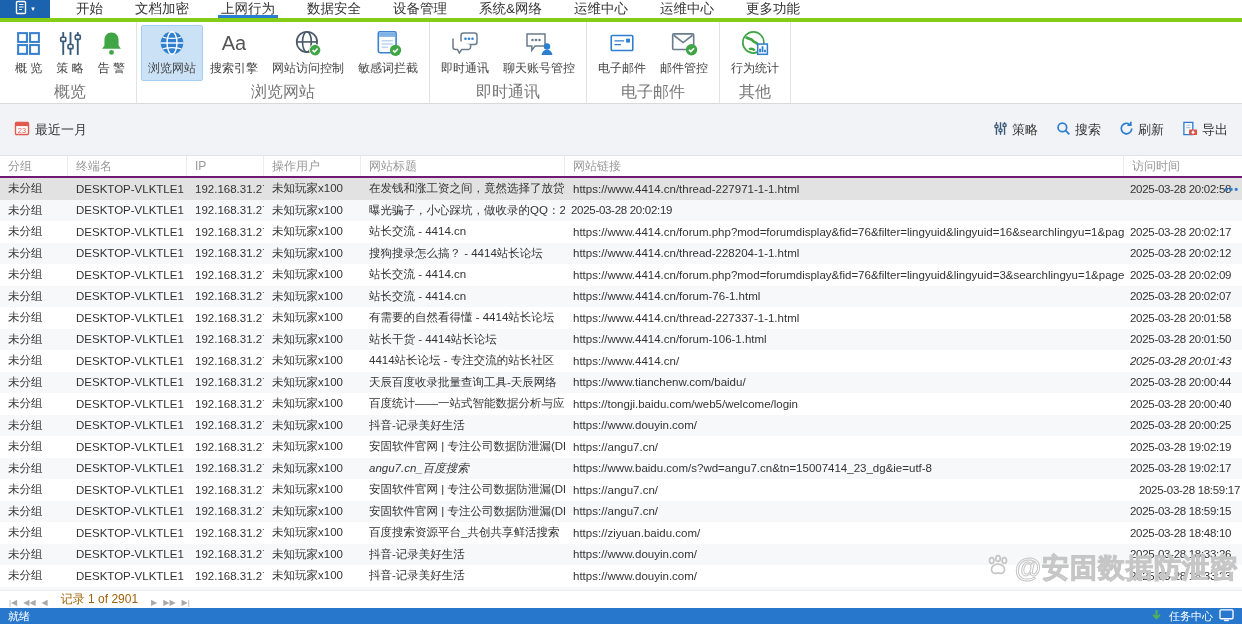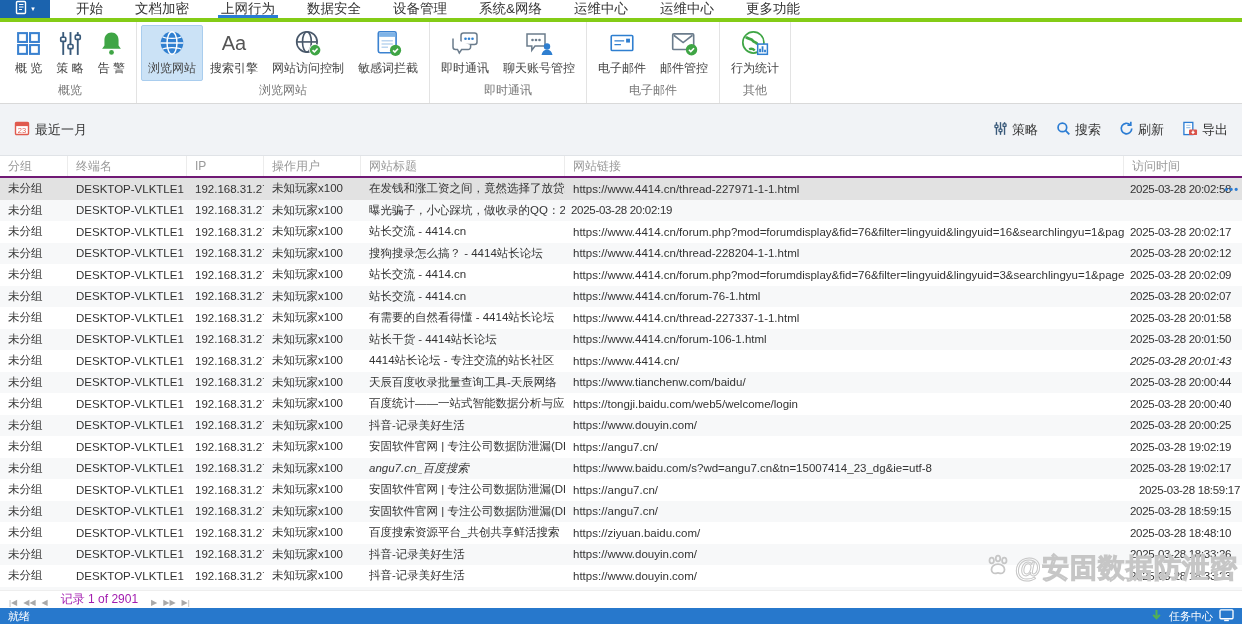--- a/index.html
+++ b/index.html
@@ -16,21 +16,21 @@
   .tab.active::after { content:""; position:absolute; left:13px; right:13px; bottom:0; height:3px; background:#2b7cd3; }
 
   
   .ribbon { height:82px; display:flex; border-bottom:1px solid #d9d9d9; background:#fff; padding-left:4px; }
   .rgroup { display:flex; flex-direction:column; border-right:1px solid #e3e3e3; padding:0 4px; }
   .rbuttons { display:flex; flex:1; align-items:flex-start; padding-top:3px; }
   .rbtn { display:flex; flex-direction:column; align-items:center; padding:2px 6px 3px; border:1px solid transparent; border-radius:2px; cursor:pointer; }
   .rbtn.active { background:#cbe2f6; border-color:#a9cdee; }
   .ricon { height:30px; display:flex; align-items:center; justify-content:center; }
   .rlabel { font-size:12px; color:#444; margin-top:2px; white-space:nowrap; }
-  .rglabel { text-align:center; font-size:12px; color:#777; padding:1px 0 5px; }
+  .rglabel { text-align:center; font-size:16px; color:#777; padding:1px 0 5px; }
 
   
   .toolbar { height:52px; background:#f1f3f6; border-bottom:1px solid #e0e3e7; display:flex; align-items:center; justify-content:space-between; padding:0 14px; }
   .datefilter { display:flex; align-items:center; gap:5px; font-size:13px; color:#333; cursor:pointer; }
   .tactions { display:flex; gap:18px; }
   .tbtn { display:flex; align-items:center; gap:4px; font-size:13px; color:#333; cursor:pointer; }
 
   
   .thead { display:flex; height:22px; border-bottom:2px solid #701a75; background:#fff; }
   .th { font-size:12px; color:#999; display:flex; align-items:center; padding:0 8px; border-right:1px solid #ececec; position:relative; white-space:nowrap; overflow:hidden; cursor:pointer; }
@@ -39,21 +39,21 @@
   .trow { display:flex; height:21.5px; align-items:center; position:relative; cursor:pointer; background:#fff; }
   .trow.alt { background:#f7f8f9; }
   .trow.selected { background:#e2e2e2; }
   .td { font-size:11.5px; color:#333; padding:0 8px; white-space:nowrap; overflow:hidden; }
   .td-time { padding:0 2px 0 6px; letter-spacing:-0.3px; }
   .dots { position:absolute; right:3px; top:50%; transform:translateY(-50%); color:#2b7cd3; font-weight:bold; font-size:11px; letter-spacing:1px; cursor:pointer; }
 
   
   .pager { height:18px; display:flex; align-items:center; background:#fff; border-top:1px solid #eee; padding-left:6px; }
   .pgbtn { color:#a9a9a9; font-size:8px; padding:0 3px; cursor:pointer; white-space:nowrap; }
-  .pglabel { font-size:12px; color:#a21caf; margin:0 10px; white-space:nowrap; }
+  .pglabel { font-size:12px; color:#a16207; margin:0 10px; white-space:nowrap; }
 
   
   .statusbar { height:16px; background:#2778cc; display:flex; align-items:center; justify-content:space-between; padding:0 8px; color:#fff; font-size:11px; }
   .sbright { display:flex; align-items:center; gap:6px; }
   .sbright .tc { cursor:pointer; }
 
   
   .watermark { position:absolute; right:4px; top:550px; display:flex; align-items:center; gap:3px;
     font-size:27px; font-weight:bold; letter-spacing:1px; color:rgba(255,255,255,0.2);
     -webkit-text-stroke:1px #c6c6c6; z-index:6; pointer-events:none; }

